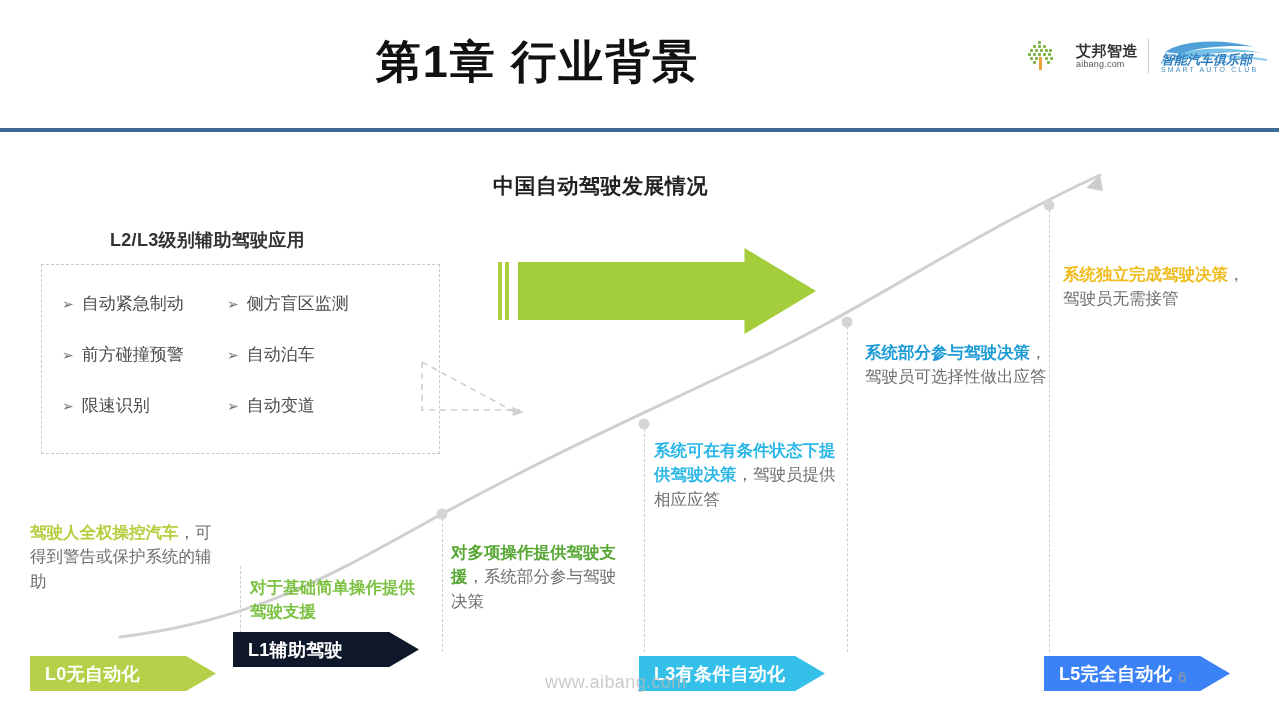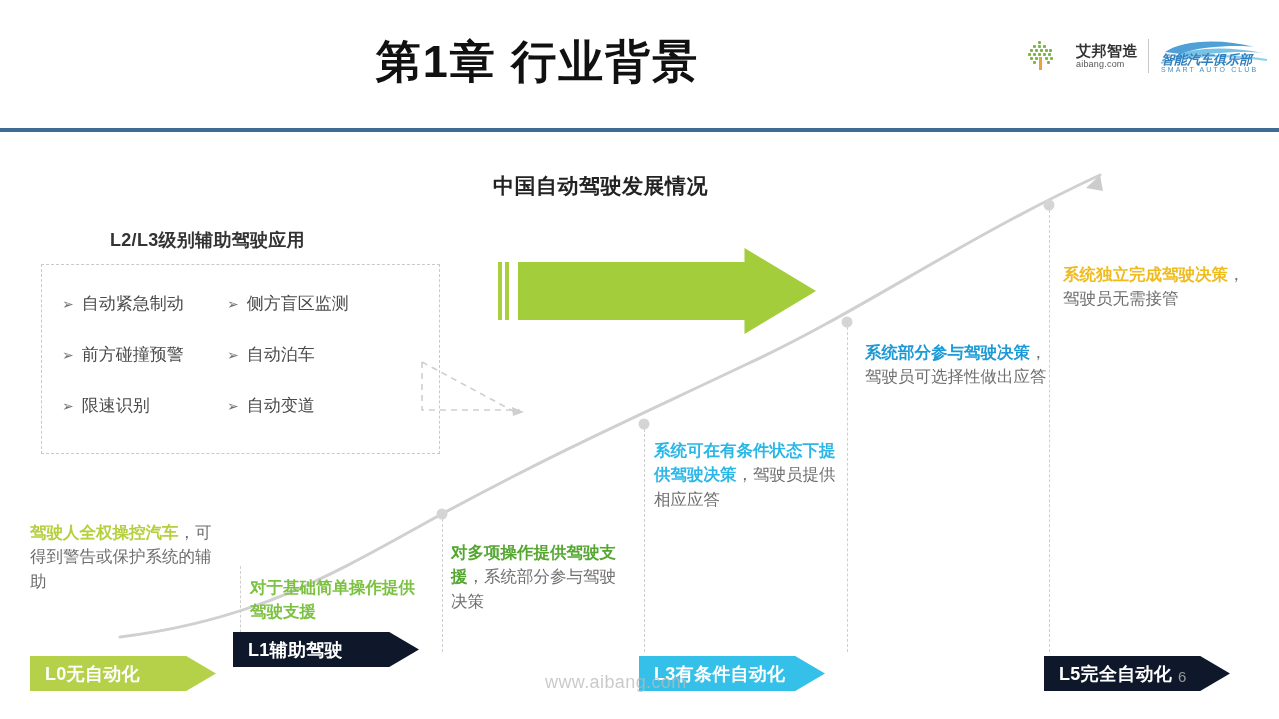--- a/index.html
+++ b/index.html
@@ -233,20 +233,20 @@
 
   <div class="lv-bar" style="left:30px;top:656px;width:186px;background:#b5d14a;clip-path:polygon(0 0,84% 0,100% 50%,84% 100%,0 100%);">
     <span>L0无自动化</span>
   </div>
   <div class="lv-bar" style="left:233px;top:632px;width:186px;background:#0f172a;clip-path:polygon(0 0,84% 0,100% 50%,84% 100%,0 100%);">
     <span>L1辅助驾驶</span>
   </div>
   <div class="lv-bar" style="left:639px;top:656px;width:186px;background:#35c0ea;clip-path:polygon(0 0,84% 0,100% 50%,84% 100%,0 100%);">
     <span>L3有条件自动化</span>
   </div>
-  <div class="lv-bar" style="left:1044px;top:656px;width:186px;background:#0f172a;clip-path:polygon(0 0,84% 0,100% 50%,84% 100%,0 100%);">
+  <div class="lv-bar" style="left:1044px;top:656px;width:186px;background:#3b82f6;clip-path:polygon(0 0,84% 0,100% 50%,84% 100%,0 100%);">
     <span>L5完全自动化</span>
   </div>
 
   <div class="watermark">www.aibang.com</div>
   <div class="page-no">6</div>
 
 </div>
 
 </body></html>

